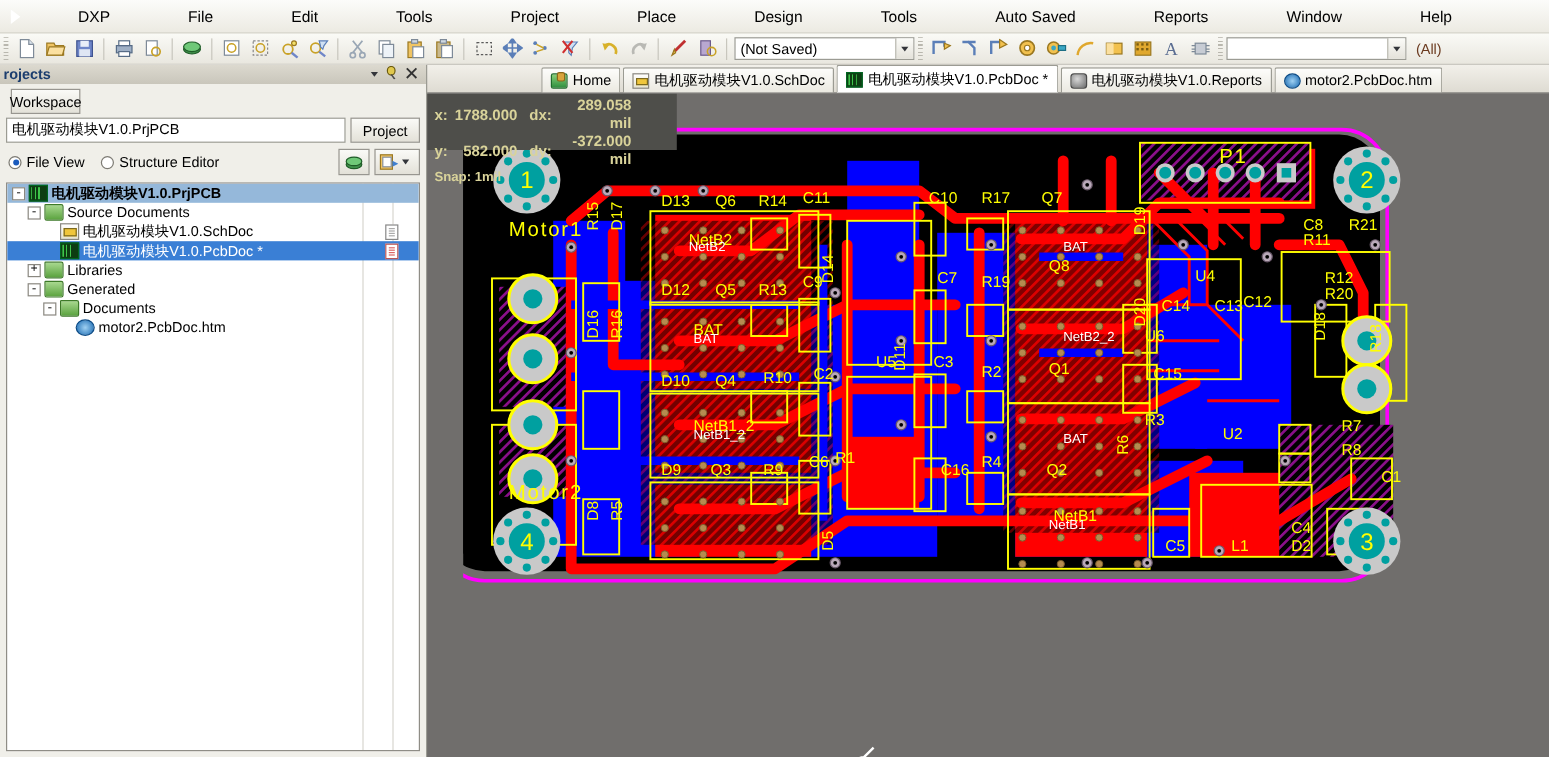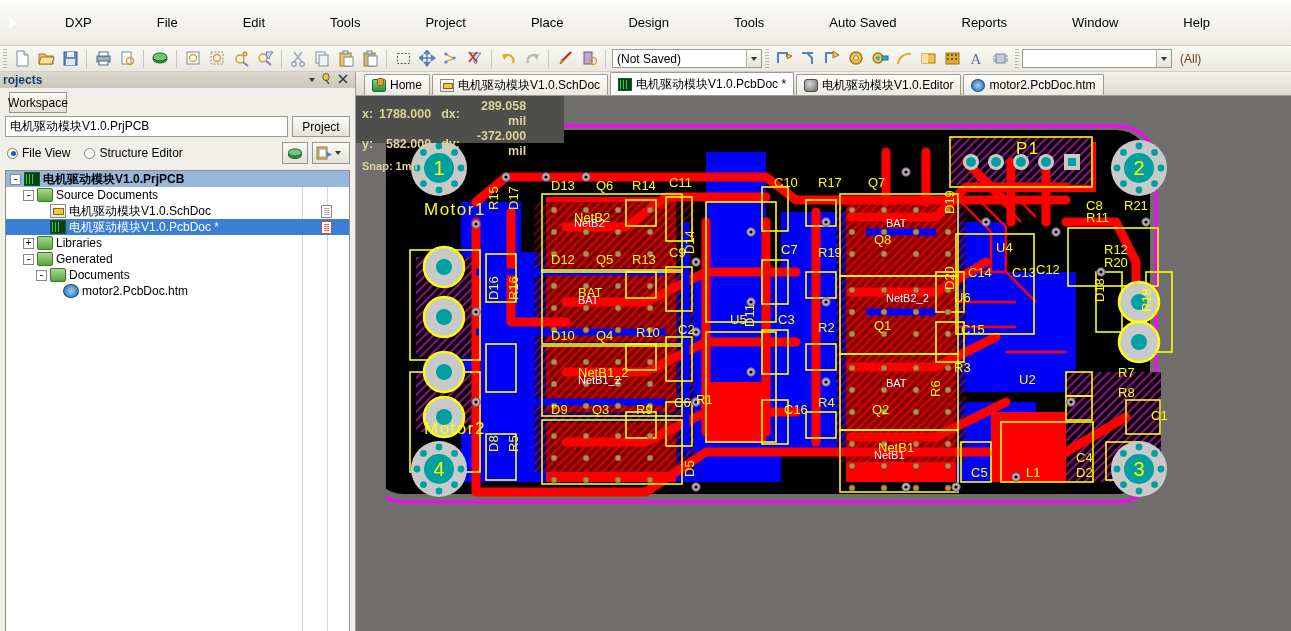--- a/index.html
+++ b/index.html
@@ -1,21 +1,21 @@
 <!DOCTYPE html>
 <html><head>
 <meta charset="utf-8">
 <style>
   * { box-sizing: border-box; margin:0; padding:0; }
   html,body { width:1291px; height:631px; overflow:hidden;
     font-family:"Liberation Sans", sans-serif; font-size:12px; color:#000;
     background:#f0efe9; }
 
   
-  .menubar { height:46px; background:linear-gradient(#fcfcfa,#eceae2);
+  .menubar { height:28px; background:linear-gradient(#fcfcfa,#eceae2);
     border-bottom:1px solid #cfcdc4; display:flex; align-items:center;gap:47px; }
   .mi { padding:3px 9px; font-size:13px; white-space:nowrap; cursor:default; }
   .dxp-logo { width:20px; height:18px; margin:0 4px 0 5px;
      background:linear-gradient(135deg,#5a6ad0,#3546a8); border-radius:2px;
      position:relative; }
   .dxp-logo:after{content:"";position:absolute;left:4px;top:3px;width:0;height:0;
      border-left:8px solid #fff;border-top:6px solid transparent;border-bottom:6px solid transparent;}
   .sep { width:1px; height:18px; background:#c8c6bd; margin:0 4px; }
   .gripper { width:4px; height:20px; margin:0 3px;
      background:repeating-linear-gradient(#b9b7ae 0 1px,transparent 1px 3px); }
@@ -97,21 +97,21 @@
   .rdoc:after{content:"";position:absolute;left:2px;top:2px;right:2px;height:1px;
      box-shadow:0 2px 0 #d66,0 4px 0 #d66,0 6px 0 #d66; background:#d66;}
   .gdoc { width:11px;height:13px;border:1px solid #888; background:#fff; flex:none; position:relative;}
   .gdoc:after{content:"";position:absolute;left:2px;top:2px;right:2px;height:1px;
      box-shadow:0 2px 0 #aaa,0 4px 0 #aaa,0 6px 0 #aaa; background:#aaa;}
   .tright { margin-left:auto; display:flex; align-items:center; gap:11px; padding-right:17px;}
 
   
   .editor { flex:1; display:flex; flex-direction:column; background:#706e6c; position:relative; }
   .tabbar { height:24px; background:linear-gradient(#f2f0ea,#dedbd2);
-     display:flex; align-items:flex-end; padding-left:8px; border-bottom:1px solid #9b9b93;}
+     display:flex; align-items:flex-end; padding-left:8px; border-bottom:1px solid #9b9b93;justify-content:center;}
   .tab { height:21px; display:flex; align-items:center; padding:0 7px; margin-right:2px;
      background:linear-gradient(#fdfdfb,#ebe9e1); border:1px solid #9b9b93;
      border-bottom:none; border-radius:2px 2px 0 0; font-size:12px; white-space:nowrap; }
   .tab.active { background:#fff; height:23px; }
   .tab .tico { width:14px;height:13px;margin-right:4px;flex:none; }
   .tico.home{ background:linear-gradient(#8ad07a,#2f8f3f); border:1px solid #206b2c;
      border-radius:2px; position:relative;}
   .tico.home:after{content:"";position:absolute;left:4px;top:-2px;width:5px;height:6px;
      background:#d9a33c;border:1px solid #8a6518;border-radius:2px;}
   .tico.sch{ background:linear-gradient(#fff,#e7e4cf);border:1px solid #8a8880;position:relative;}
@@ -597,21 +597,21 @@
           <div class="tab">
             <span class="tico sch"></span>
             <span>电机驱动模块V1.0.SchDoc</span>
           </div>
           <div class="tab active">
             <span class="tico pcb"></span>
             <span>电机驱动模块V1.0.PcbDoc *</span>
           </div>
           <div class="tab">
             <span class="tico lib"></span>
-            <span>电机驱动模块V1.0.Editor</span>
+            <span>电机驱动模块V1.0.Reports</span>
           </div>
           <div class="tab">
             <span class="tico ie"></span>
             <span>motor2.PcbDoc.htm</span>
           </div>
         </div>
     </div>
 
     <div class="canvas">
 

